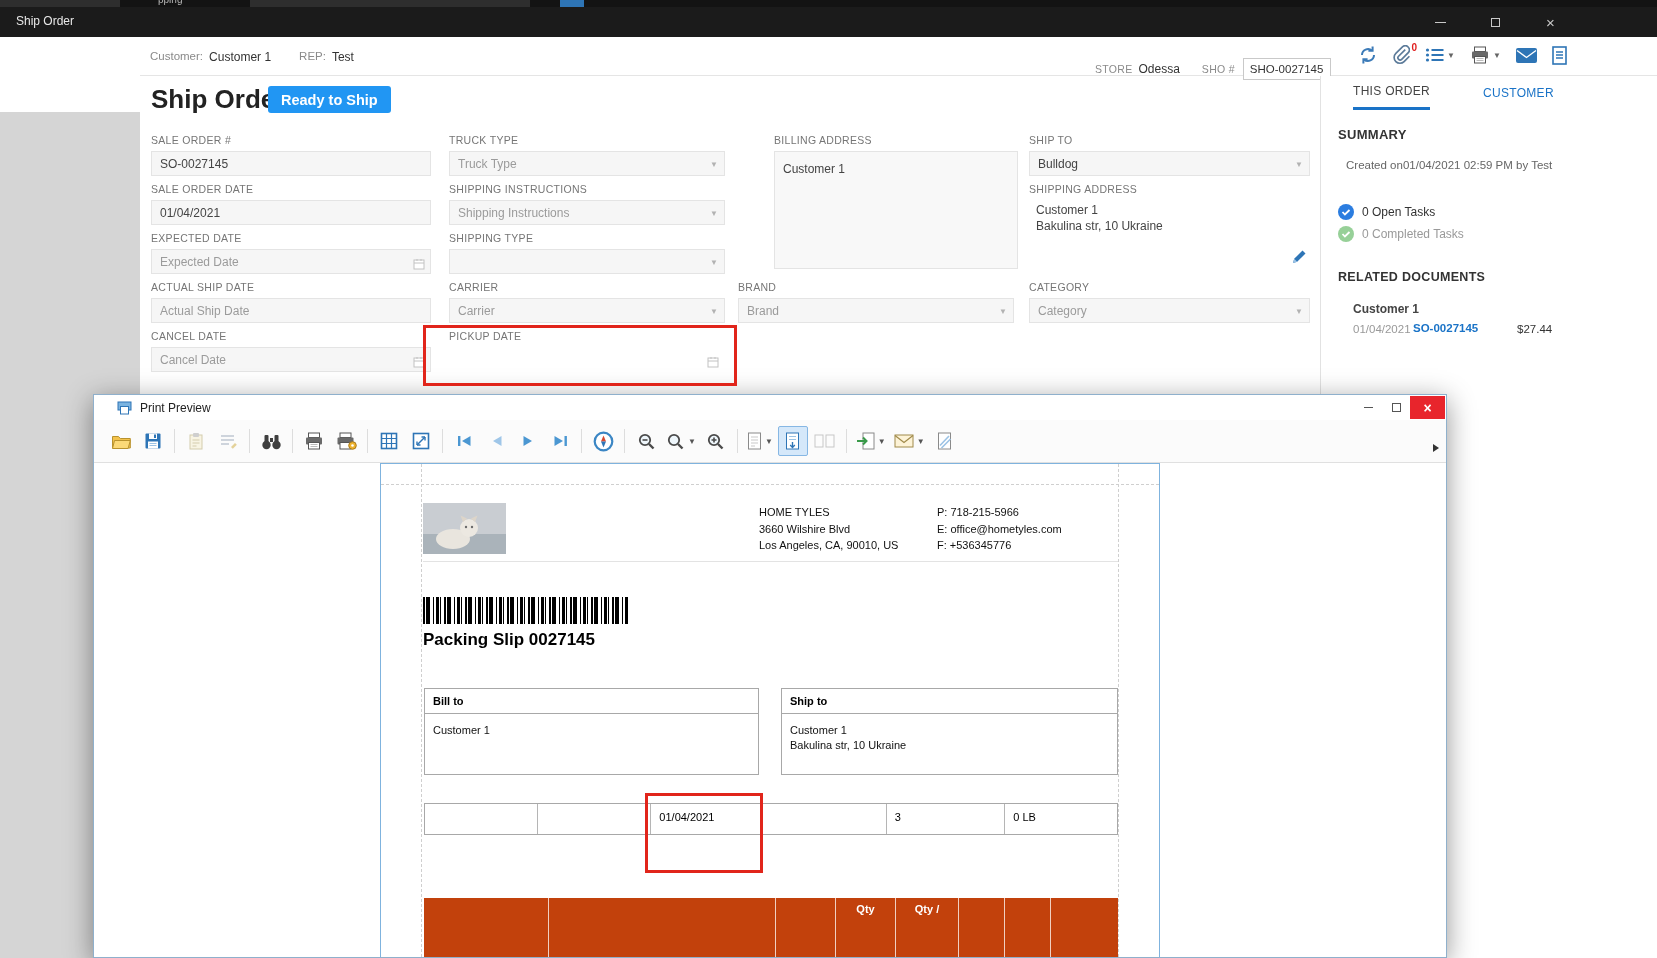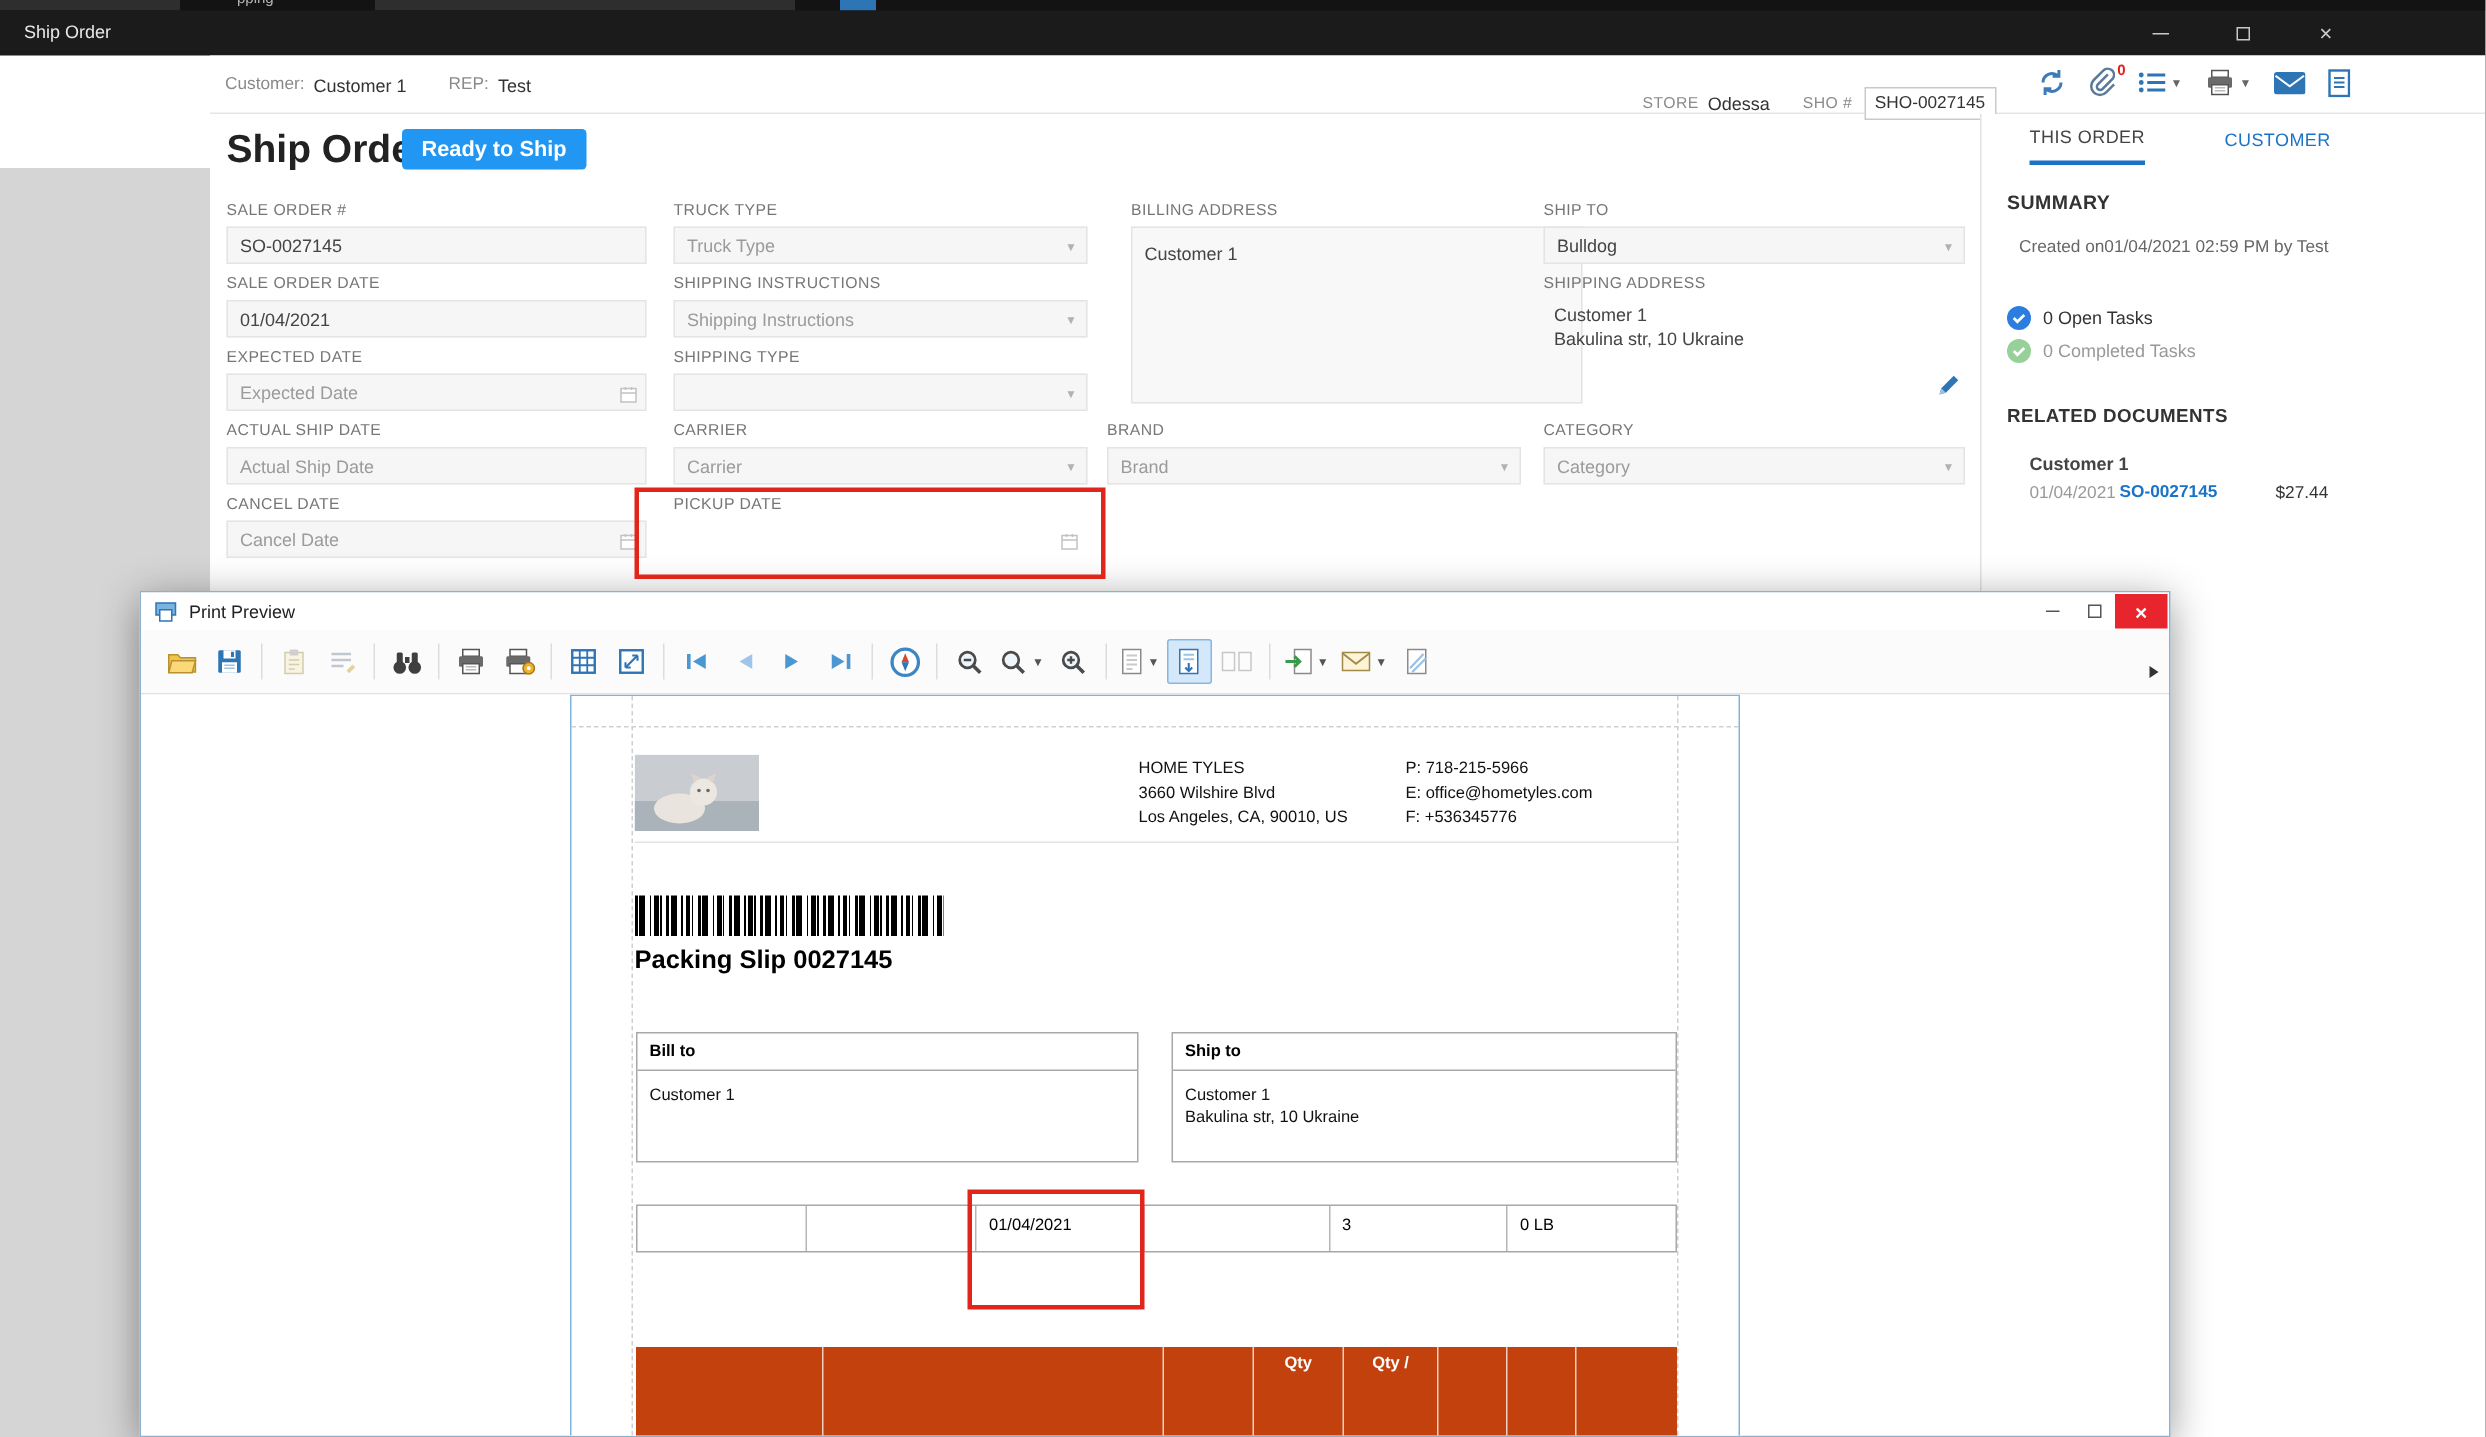--- a/index.html
+++ b/index.html
@@ -67,21 +67,21 @@
   .task-row{position:absolute;display:flex;align-items:center;gap:8px}
   .task-open{font-size:12px;color:#333}
   .task-done{font-size:12px;color:#999}
   .rel-cust{position:absolute;left:32px;top:226px;font-size:12px;color:#444;font-weight:600}
   .rel-date{position:absolute;left:32px;top:247px;font-size:11.5px;color:#999}
   .rel-link{position:absolute;left:92px;top:246px;font-size:11.5px;font-weight:700;color:#1a73c7;cursor:pointer}
   .rel-amt{position:absolute;left:196px;top:247px;width:36px;font-size:11.5px;color:#333}
 
   
   .pp-window{left:93px;top:394px;width:1354px;height:564px;background:#fff;border:1px solid #8fb0cc;box-shadow:0 6px 26px rgba(0,0,0,.42)}
-  .pp-titlebar{position:absolute;left:0;top:0;width:100%;height:25px;background:#fff;display:flex;align-items:center;gap:8px;padding-left:9px}
+  .pp-titlebar{position:absolute;left:0;top:0;width:100%;height:25px;background:#fff;display:flex;align-items:center;gap:8px;padding-left:23px}
   .pp-title{font-size:12px;color:#222}
   .pp-controls{position:absolute;right:1px;top:1px;display:flex;height:23px}
   .ppc{width:28px;display:flex;align-items:center;justify-content:center;color:#555;cursor:default}
   .ppc-max{width:9px;height:9px;border:1px solid #555}
   .ppc-min{width:9px;height:1px;background:#555}
   .ppc.close{width:35px;background:#e8252c;color:#fff;font-size:14px;font-weight:bold}
   .pp-toolbar{position:absolute;left:0;top:25px;width:100%;height:43px;background:#fbfbfb;border-bottom:1px solid #e0e0e0;display:flex;align-items:center;padding-left:12px;gap:2px}
   .tbbtn{height:30px;min-width:30px;display:flex;align-items:center;justify-content:center;padding:0 3px;border-radius:2px;cursor:default}
   .tbbtn.selected{background:#d5e8fa;border:1px solid #86b7e4}
   .tbbtn.disabled{opacity:.45}
@@ -266,21 +266,21 @@
   </div>
   <div class="field" style="left:449px;top:330px;width:276px">
     <div class="f-label">PICKUP DATE</div>
     <span class="cal-icon"><svg width="12" height="12">
           <rect x="1" y="2" width="10" height="9" fill="#fff" stroke="#c2c2c2"></rect>
           <path d="M1 5h10" stroke="#c2c2c2"></path>
           <path d="M4 1v2M8 1v2" stroke="#c2c2c2"></path>
         </svg></span>
   </div>
 
-  <div class="field" style="left:754px;top:134px;width:301px">
+  <div class="field" style="left:774px;top:134px;width:244px">
     <div class="f-label">BILLING ADDRESS</div>
     <div class="addr-box">Customer 1</div>
   </div>
   <div class="field" style="left:738px;top:281px;width:276px">
     <div class="f-label">BRAND</div>
     <div class="dropdown">
       <span class="ph">Brand</span>
       <span class="dd-caret">▼</span>
     </div>
   </div>

